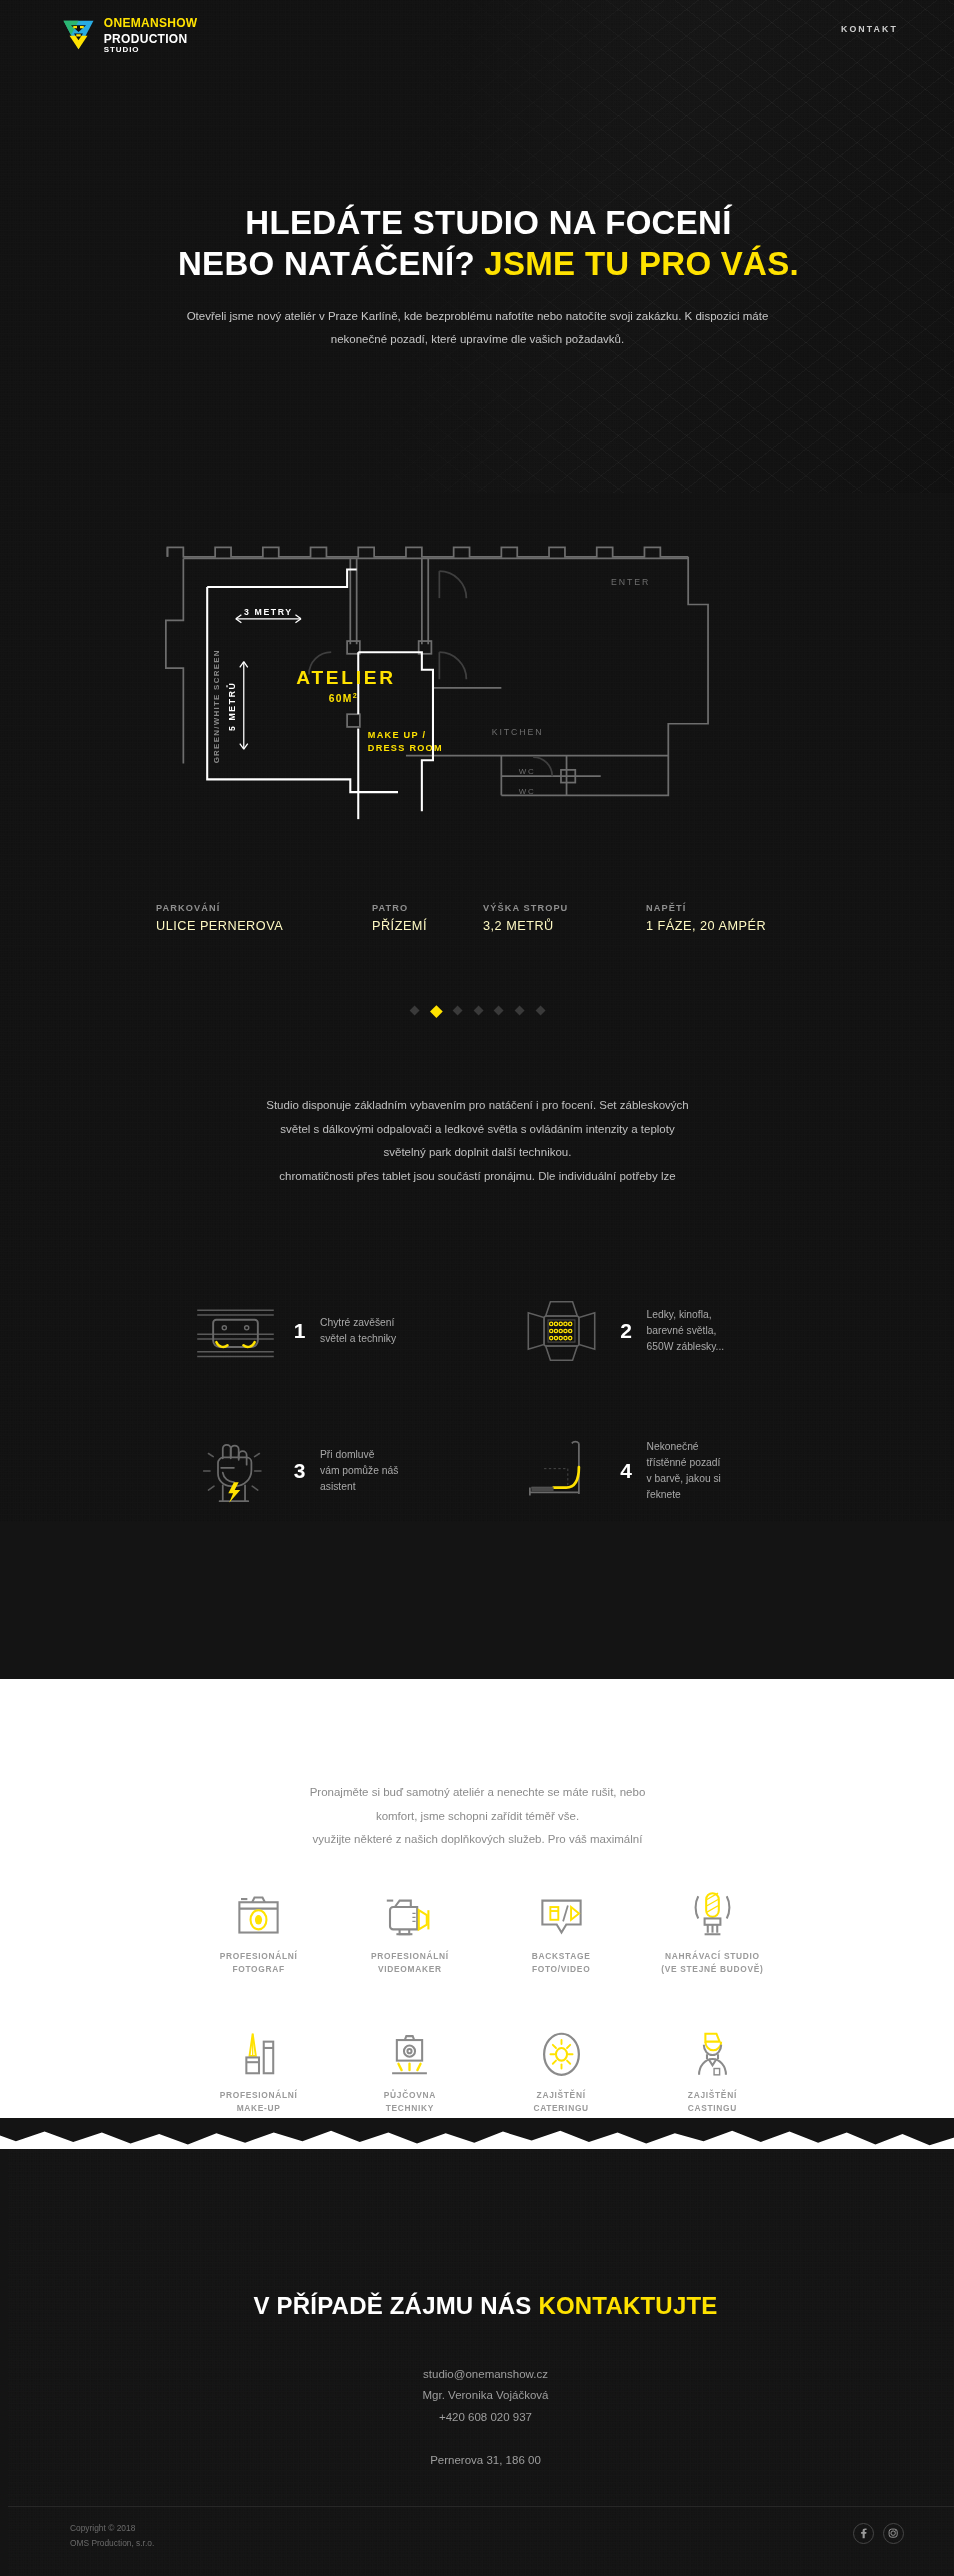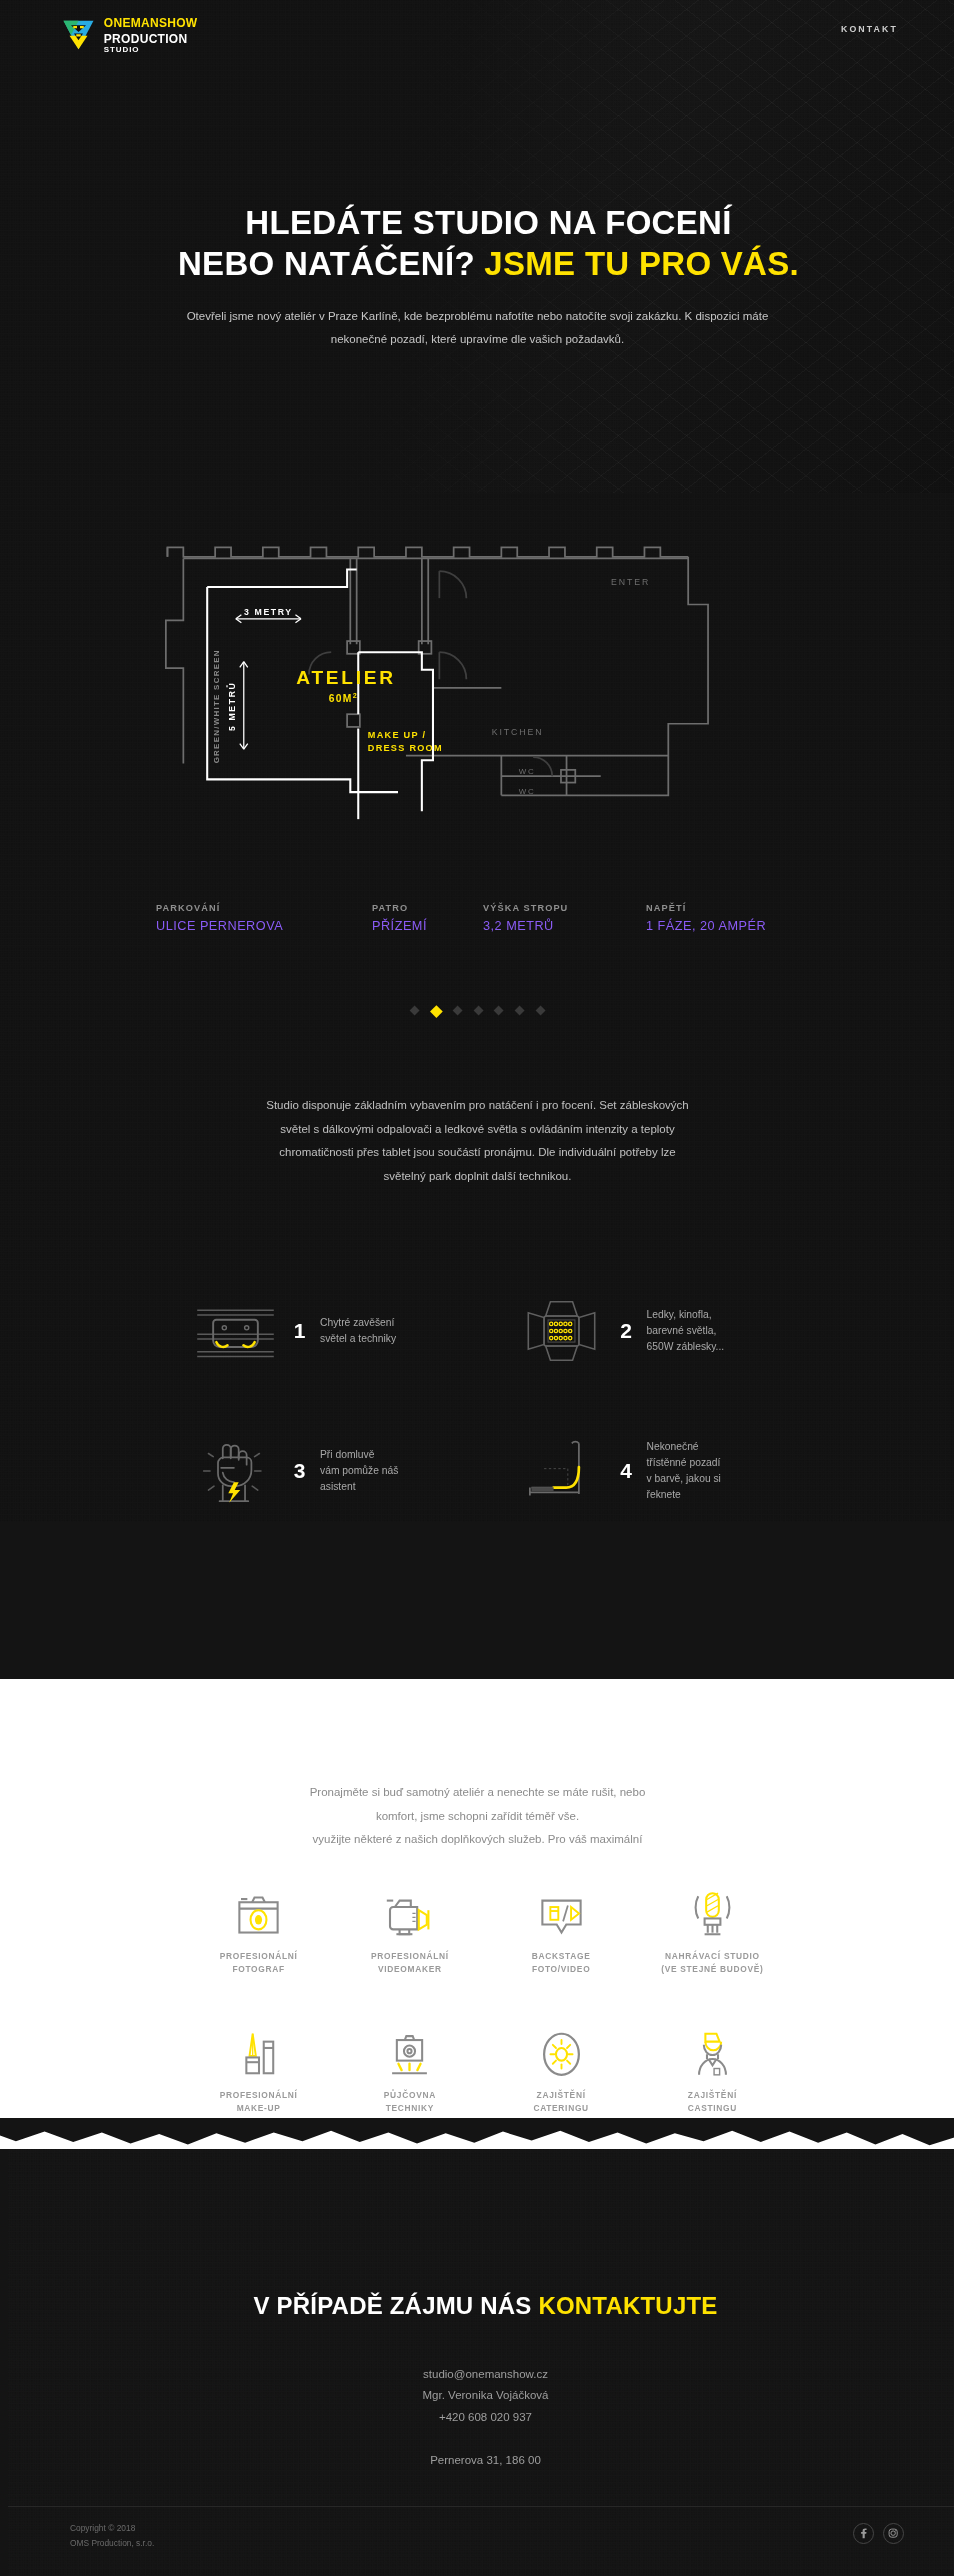--- a/index.html
+++ b/index.html
@@ -78,21 +78,21 @@
   .specs{
     position:absolute; left:156px; top:903px; width:661px; z-index:20;
     display:flex;
   }
   .spec{ }
   .spec:nth-child(1){ width:216px;}
   .spec:nth-child(2){ width:111px;}
   .spec:nth-child(3){ width:163px;}
   .spec:nth-child(4){ width:auto;}
   .spec .k{ font-size:9.2px; font-weight:bold; letter-spacing:1.1px; color:#8f8f8f; text-transform:uppercase;}
-  .spec .v{ font-size:12.7px; letter-spacing:0.5px; color:#8b5cf6; margin-top:5.6px; text-transform:uppercase;}
+  .spec .v{ font-size:12.7px; letter-spacing:0.5px; color:#fef9c3; margin-top:5.6px; text-transform:uppercase;}
 
   
   .dots{ position:absolute; left:0; top:1007px; width:955px; display:flex; justify-content:center; gap:13.5px; z-index:20;}
   .dot{ width:7.2px; height:7.2px; background:#3a3a3a; transform:rotate(45deg); cursor:pointer; }
   .dot.active{ background:#ffe200; width:8.8px; height:8.8px; }
 
   
   .equip-p{
     position:absolute; left:0; top:1094px; width:955px; text-align:center; z-index:20;
     font-size:11.5px; line-height:2.05; color:#c0c0c0;
@@ -308,22 +308,22 @@
       <span class="dot"></span>
       <span class="dot"></span>
       <span class="dot"></span>
       <span class="dot"></span>
       <span class="dot"></span>
     </div>
 
     <div class="equip-p">
       <span>Studio disponuje základním vybavením pro natáčení i pro focení. Set zábleskových</span>
       <span>světel s dálkovými odpalovači a ledkové světla s ovládáním intenzity a teploty</span>
+      <span>světelný park doplnit další technikou.</span>
       <span>chromatičnosti přes tablet jsou součástí pronájmu. Dle individuální potřeby lze</span>
-      <span>světelný park doplnit další technikou.</span>
     </div>
 
     <div class="features">
 
       <div class="feature">
         <span class="ico">
           <svg width="83" height="64" viewBox="0 0 104 80" fill="none">
             <g stroke="#5a5a5a" stroke-width="2">
               <path d="M4,14 H100 M4,20 H100 M4,44 H100 M4,50 H100 M4,66 H100 M4,72 H100"></path>
             </g>

